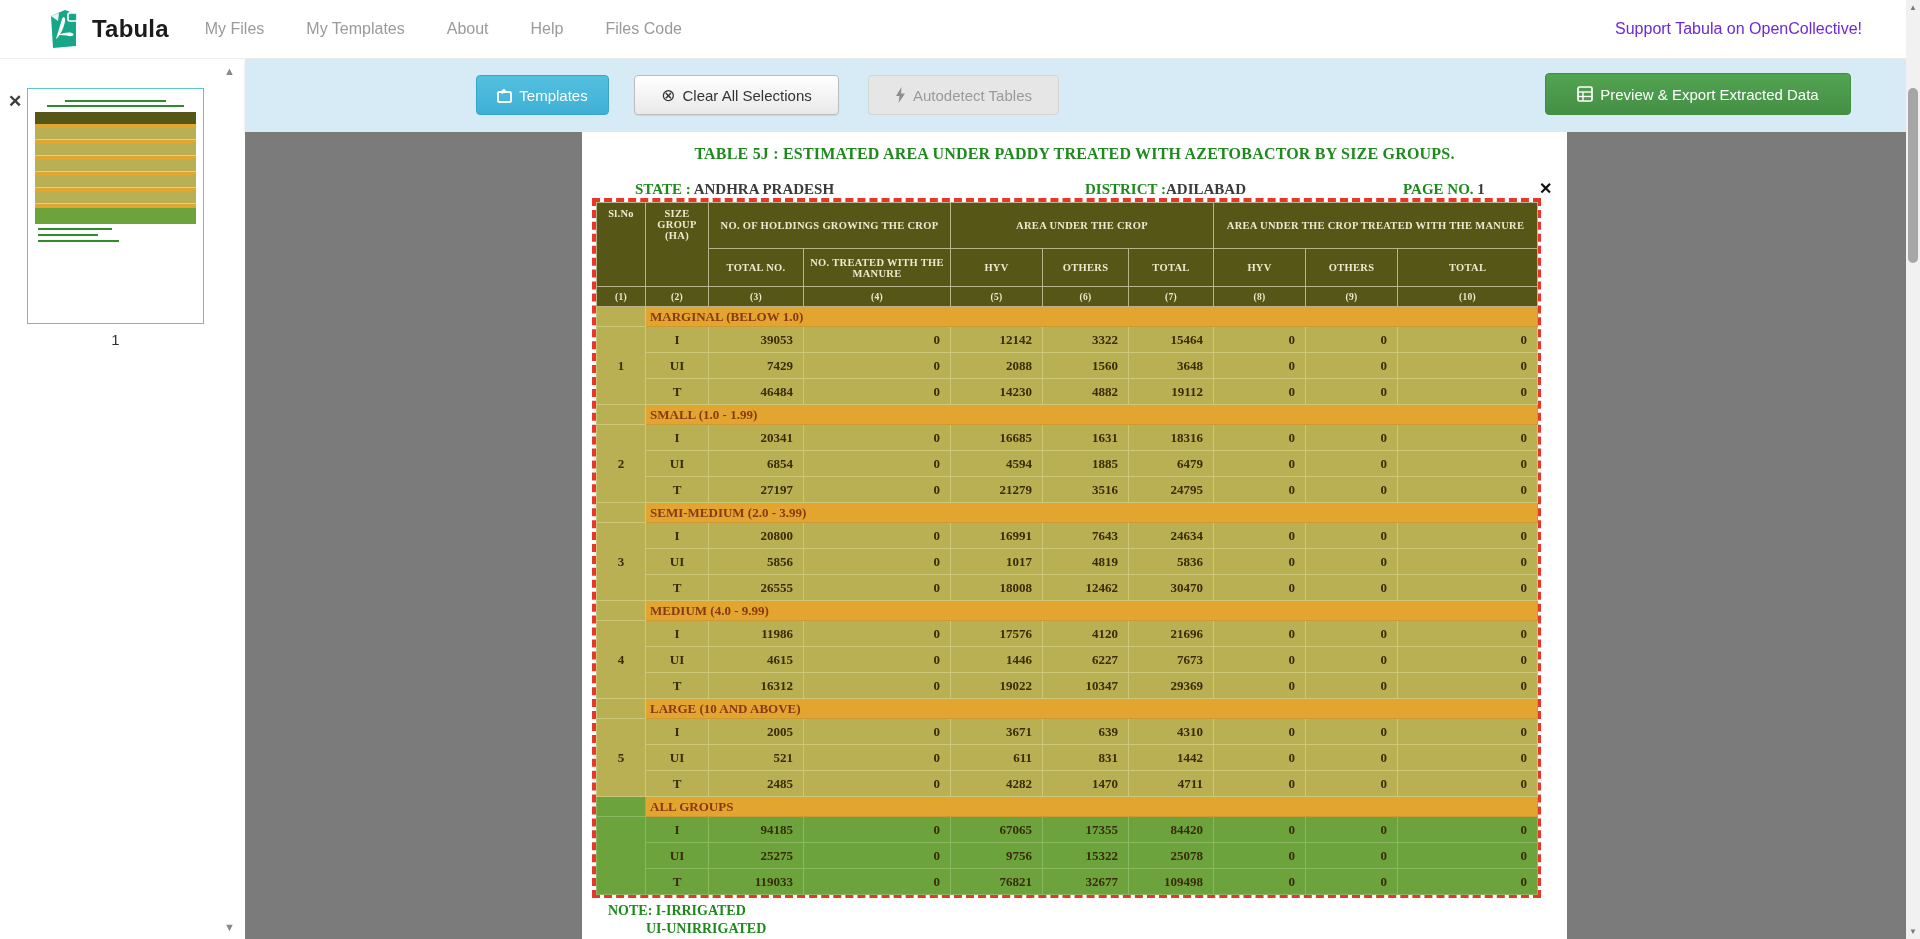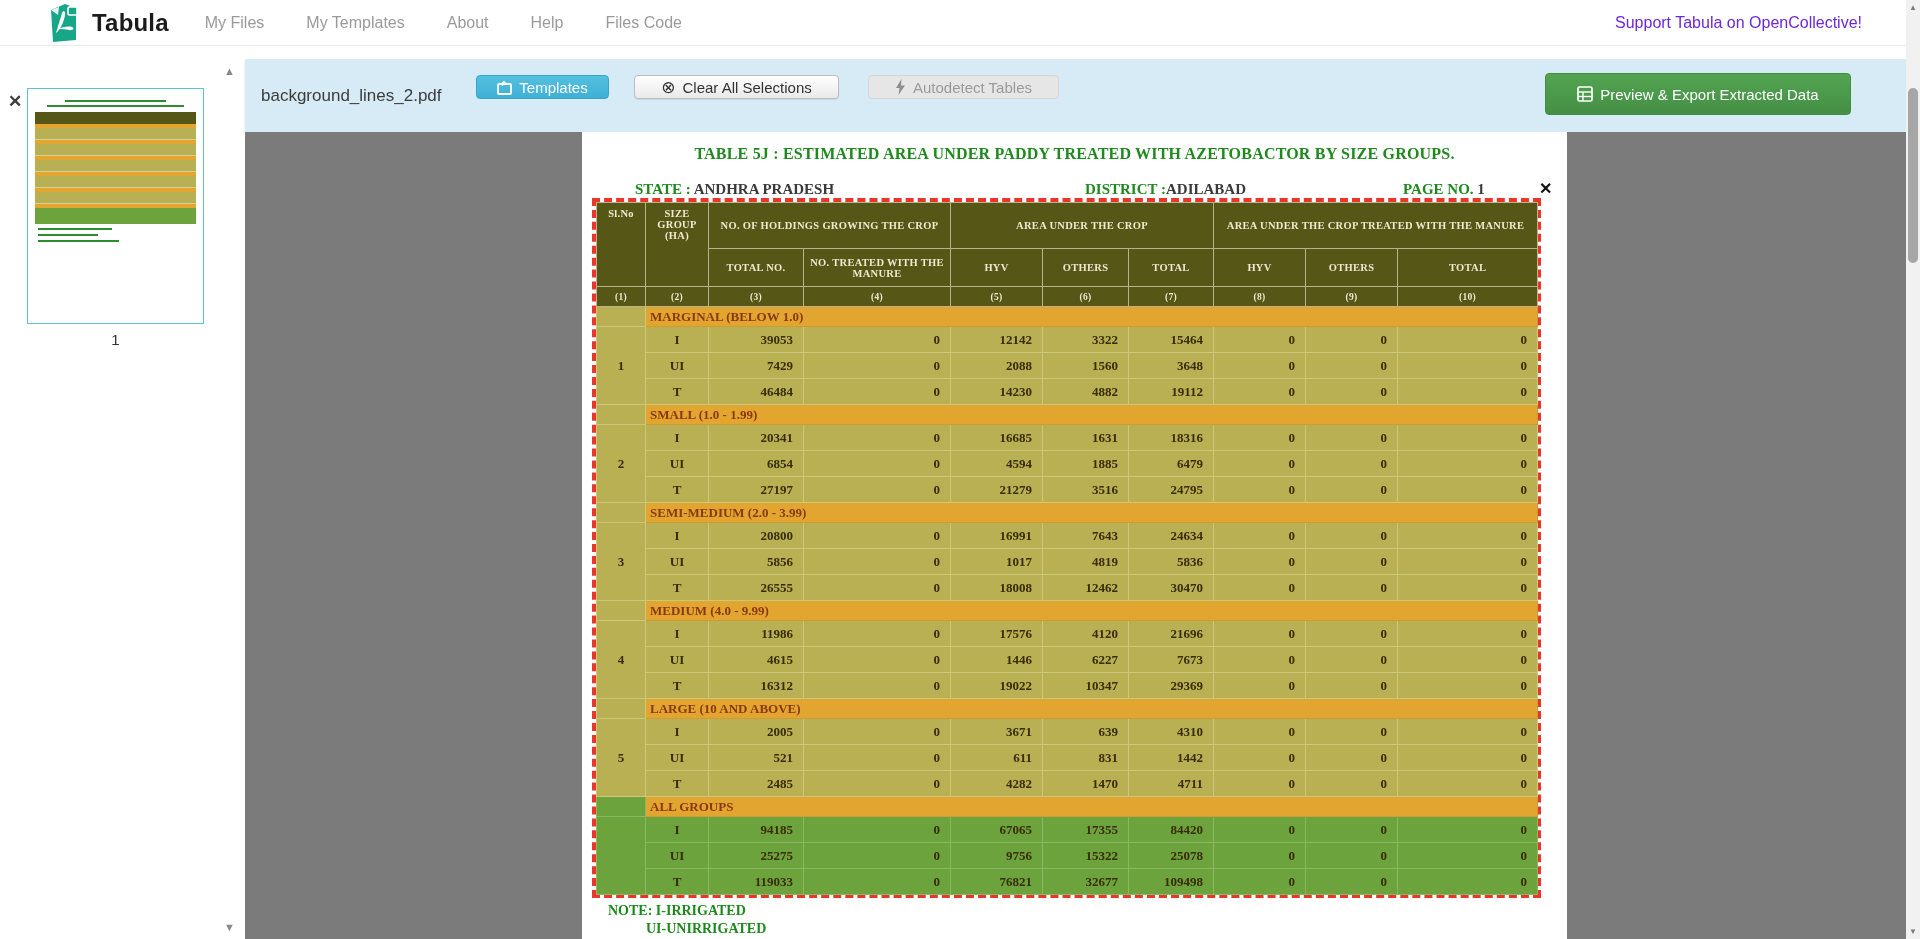--- a/index.html
+++ b/index.html
@@ -1,21 +1,21 @@
 <!DOCTYPE html>
 <html><head>
 <meta charset="utf-8">
 <style>
   * { margin:0; padding:0; box-sizing:border-box; }
   html,body { width:1920px; height:939px; overflow:hidden; background:#fff;
     font-family:"Liberation Sans", sans-serif; }
   .app { position:relative; width:1920px; height:939px; }
 
   
-  .navbar { position:absolute; top:0; left:0; width:1906px; height:46px; background:#fff;
+  .navbar { position:absolute; top:0; left:0; width:1906px; height:59px; background:#fff;
     border-bottom:1px solid #ececec; display:flex; align-items:center; padding:0 44px 0 45px; }
   .brand { display:flex; align-items:center; gap:10px; }
   .brand-text { font-size:24px; font-weight:bold; color:#1b1b1b; letter-spacing:0.2px; }
   .nav-items { display:flex; align-items:center; margin-left:36px; gap:42px; }
   .nav-item { font-size:16px; color:#9a9a9a; cursor:pointer; white-space:nowrap; }
   .nav-right { margin-left:auto; font-size:16px; color:#6d28d9; white-space:nowrap; }
 
   
   .sidebar { position:absolute; top:59px; left:0; width:245px; height:880px; background:#fff; }
   .remove-file { position:absolute; left:8px; top:34px; font-size:17px; font-weight:bold;
@@ -34,21 +34,21 @@
   .m-orange { height:4px; background:#e2a52f; }
   .m-olive { height:12px; background:#b8b052; border-bottom:1px solid #d6d194; }
   .m-green { height:16px; background:#6ca33c; }
   .m-note { background:#2e8b2e; height:2px; margin:4px 0 0 10px; }
 
   
   .toolbar { position:absolute; top:59px; left:245px; width:1661px; height:73px;
     background:#d6ebf5; box-shadow:0 2px 3px rgba(0,0,0,0.12); }
   .filename { position:absolute; left:16px; top:0; height:73px; line-height:73px;
     font-size:17px; color:#3c3c3c; }
-  .btn { position:absolute; top:16px; height:24px; border-radius:4px; font-size:15px;
+  .btn { position:absolute; top:16px; height:40px; border-radius:4px; font-size:15px;
     display:flex; align-items:center; gap:7px; padding:0 14px; cursor:pointer;
     font-family:"Liberation Sans", sans-serif; border:1px solid transparent; }
   .btn-info { left:231px; width:133px; justify-content:center;
     background:linear-gradient(#54c0e0,#3fb0d5); border-color:#38a5c8; color:#fff; }
   .btn-default { left:389px; width:205px; justify-content:center;
     background:linear-gradient(#ffffff,#e9e9e9); border-color:#bdbdbd; color:#333;
     box-shadow:0 1px 1px rgba(0,0,0,0.08); }
   .btn-disabled { left:623px; width:191px; justify-content:center;
     background:#e6e6e6; border-color:#d5d5d5; color:#9a9a9a; cursor:default; }
   .btn-success { right:55px; top:14px; height:42px; width:306px; justify-content:center;
@@ -161,21 +161,20 @@
         <div class="m-note" style="width:42%;"></div>
         <div class="m-note" style="width:34%;"></div>
         <div class="m-note" style="width:46%;"></div>
       </div>
     </div>
     <div class="thumb-num">1</div>
     <span class="side-arrow down">▼</span>
   </div>
 
   <div class="toolbar">
-    <span class="filename">background_lines_2.pdf</span>
     <button class="btn btn-info">
       <span style="display:inline-flex;">
         <svg width="15" height="15" viewBox="0 0 15 15">
           <rect x="1" y="4" width="13" height="10" rx="1" fill="none" stroke="#fff" stroke-width="1.8"></rect>
           <path d="M3 4 L7 0.8 L9 2.6 L5.5 6 Z" fill="#fff"></path>
         </svg>
       </span>
       <span>Templates</span>
     </button>
     <button class="btn btn-default">

